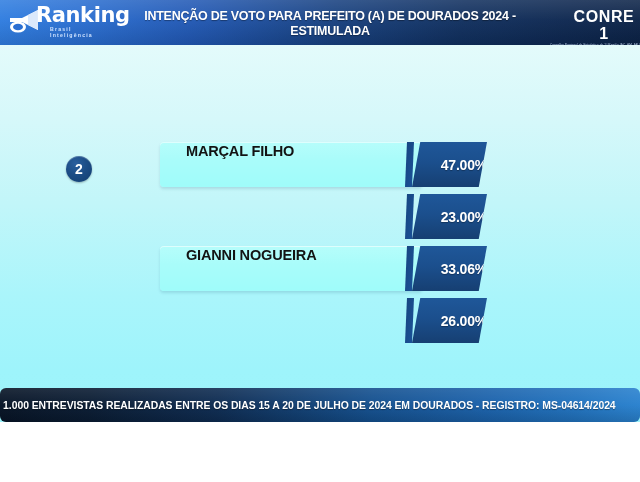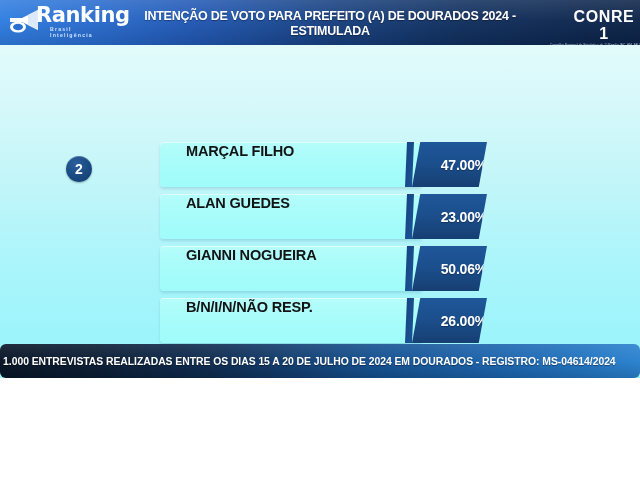--- a/index.html
+++ b/index.html
@@ -2,21 +2,21 @@
 <html><head>
 <meta charset="utf-8">
 <style>
   html,body{margin:0;padding:0;}
   body{
     width:640px;height:482px;overflow:hidden;
     font-family:"Liberation Sans", sans-serif;
     background:#ffffff;
   }
   .screen{
-    position:relative;width:640px;height:378px;overflow:hidden;
+    position:relative;width:640px;height:422px;overflow:hidden;
     background:linear-gradient(180deg,#eefcfc 0%, #e4fbfb 10%, #d6f8fa 28%, #c2f6f9 48%, #aaf5fb 70%, #9ef4fb 88%, #9df3fa 100%);
   }
 
   
   .header{
     position:absolute;left:0;top:0;width:640px;height:45px;
     background:linear-gradient(100deg,#2f7de0 0%, #2a6fd2 12%, #2158b4 30%, #17407f 52%, #102f5e 72%, #0d2750 88%, #0b2246 100%);
     overflow:hidden;
   }
   .hdr-sheen{
@@ -173,43 +173,37 @@
       <div class="bar-label">
         <span>MARÇAL FILHO</span>
       </div>
       <div class="bar-sep"></div>
       <div class="bar-pct">
         <span>47.00%</span>
       </div>
     </div>
 
     <div class="bar-row">
-      <div class="bar-label">
-        <span>ALAN GUEDES</span>
-      </div>
       <div class="bar-sep"></div>
       <div class="bar-pct">
         <span>23.00%</span>
       </div>
     </div>
 
     <div class="bar-row">
       <div class="bar-label">
         <span>GIANNI NOGUEIRA</span>
       </div>
       <div class="bar-sep"></div>
       <div class="bar-pct">
-        <span>50.06%</span>
-      </div>
-    </div>
-
-    <div class="bar-row">
-      <div class="bar-label">
-        <span>B/N/I/N/NÃO RESP.</span>
-      </div>
+        <span>33.06%</span>
+      </div>
+    </div>
+
+    <div class="bar-row">
       <div class="bar-sep"></div>
       <div class="bar-pct">
         <span>26.00%</span>
       </div>
     </div>
 
   </div>
 
   <div class="footer">
     <div class="footer-sheen"></div>

